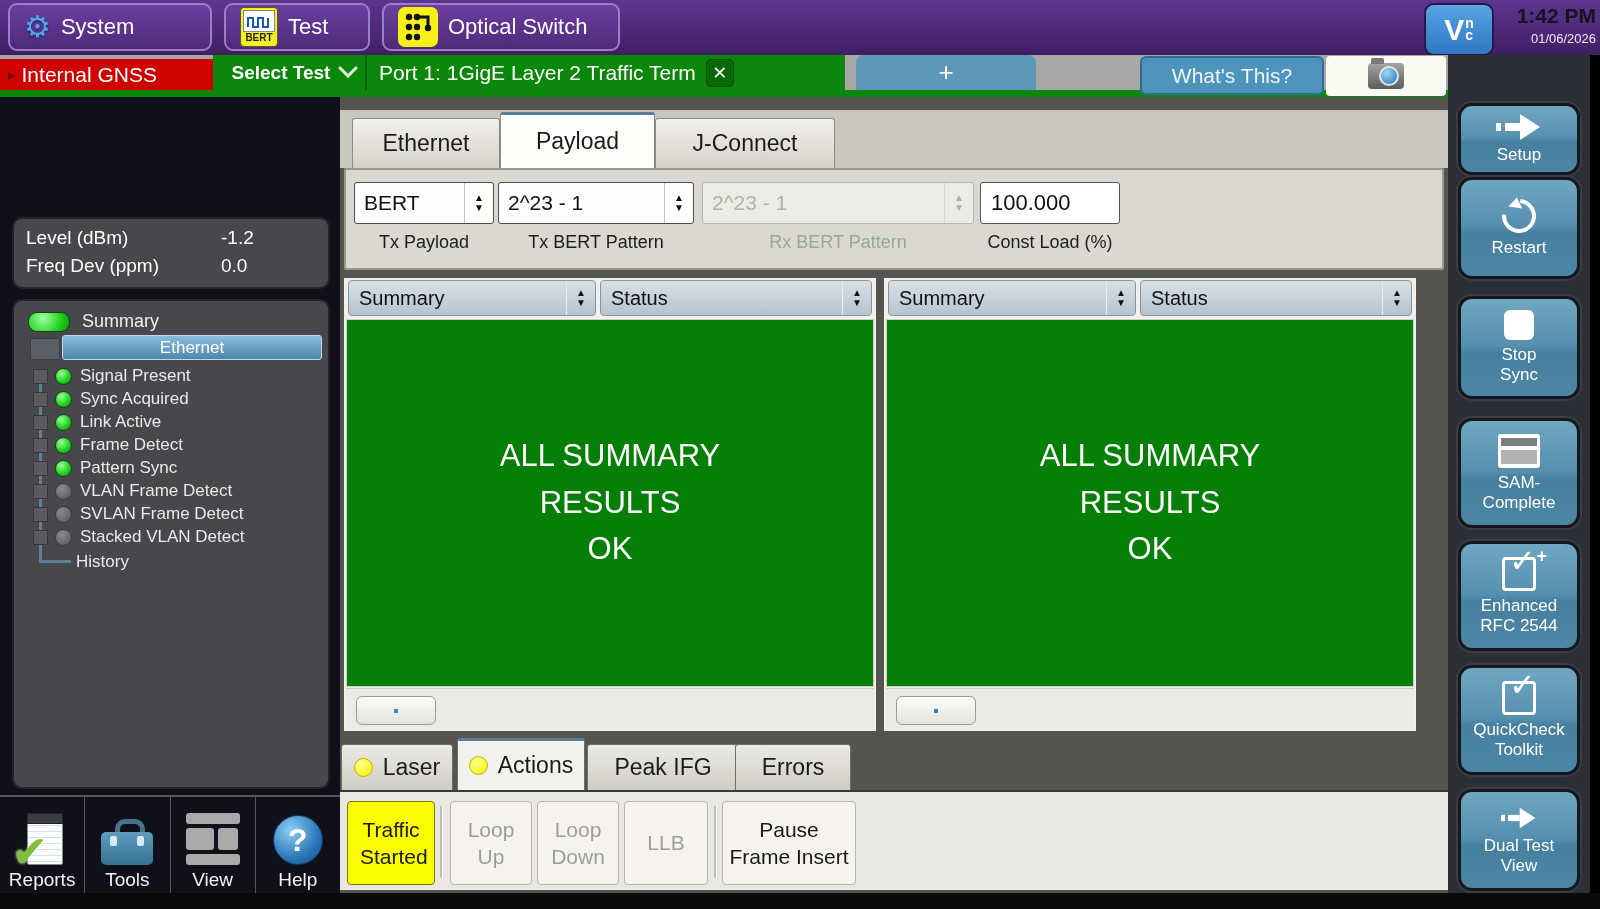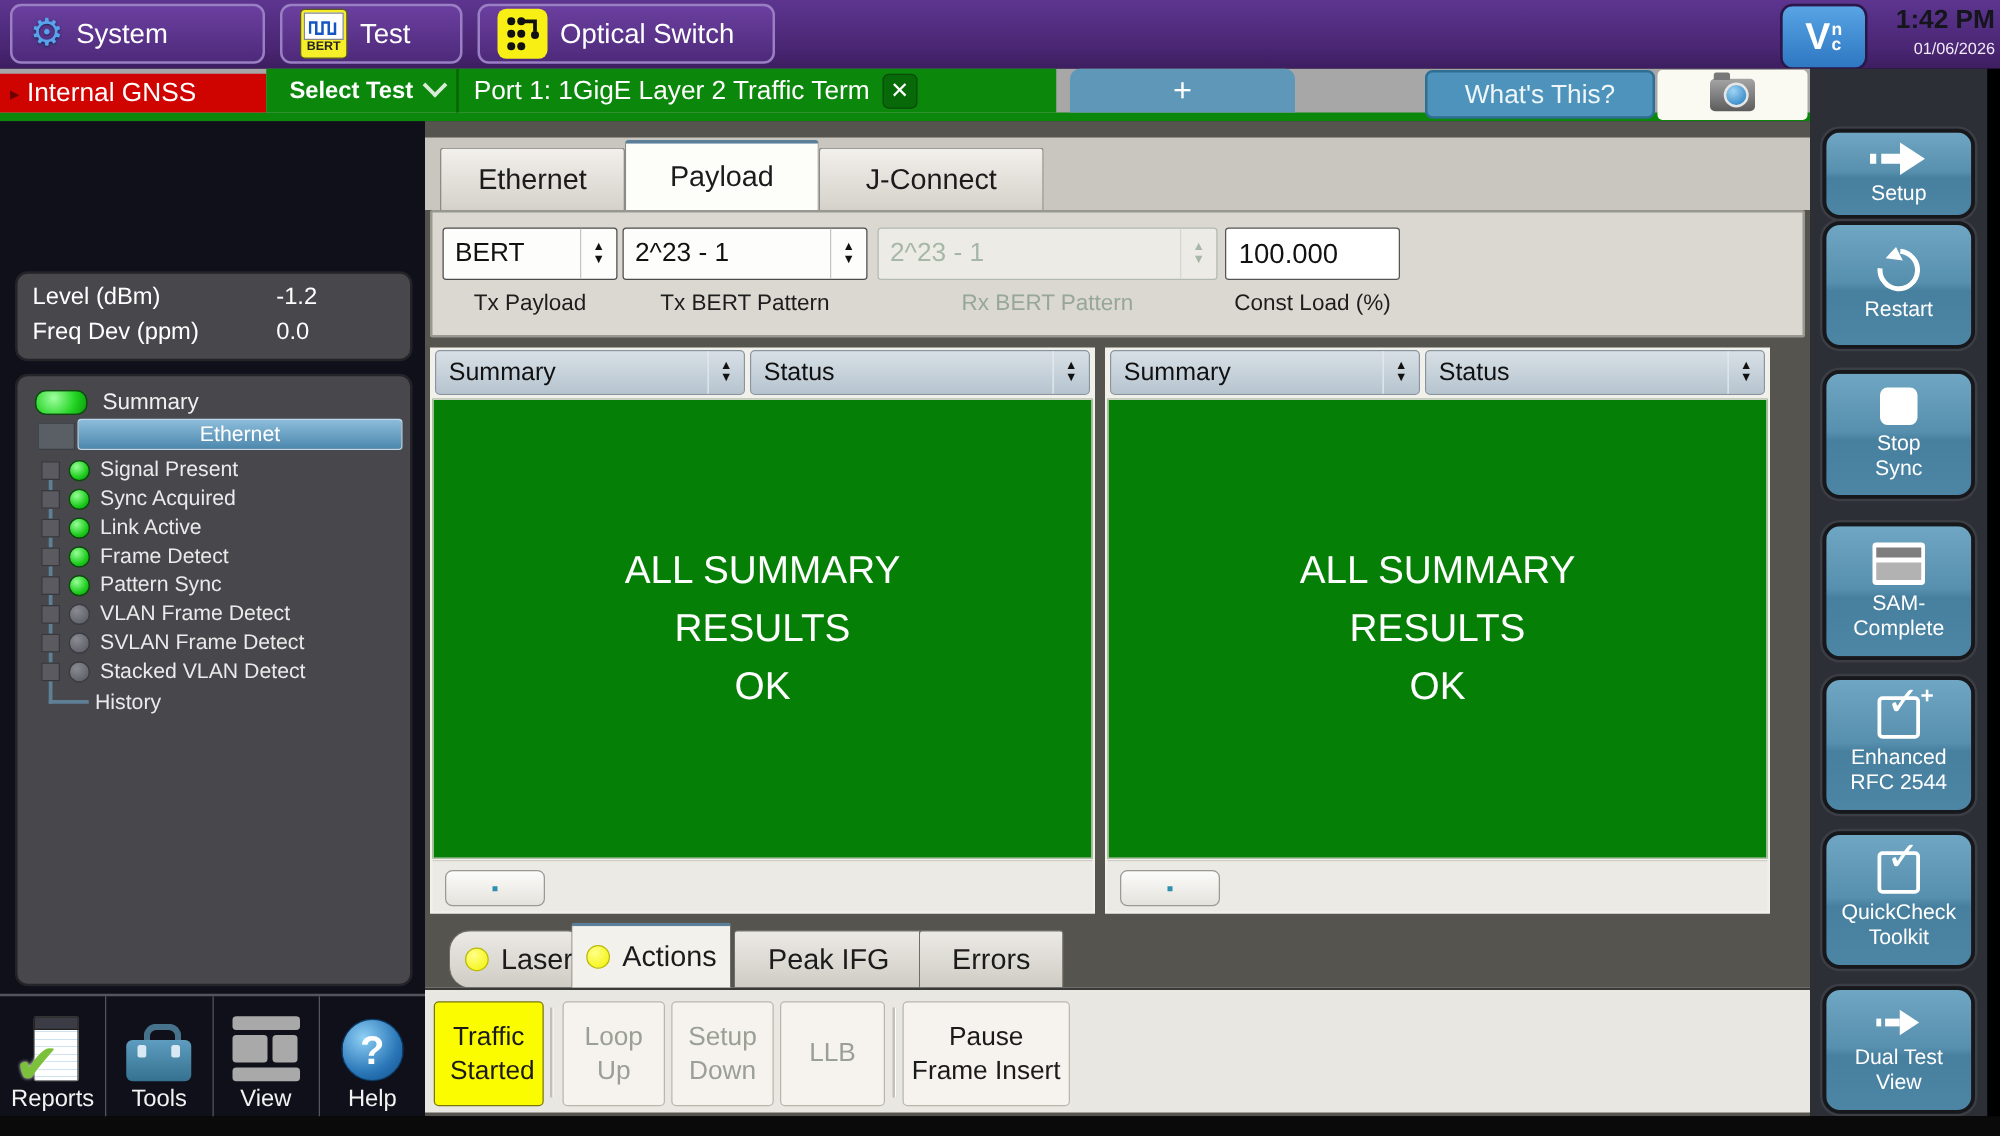--- a/index.html
+++ b/index.html
@@ -160,21 +160,21 @@
   .m-down{left:5px;bottom:0;border-bottom:none;border-top:6px solid #2f8fae;}
   .m-left{left:0;top:5px;border-left:none;border-right:6px solid #2f8fae;}
   .m-right{right:0;top:5px;border-right:none;border-left:6px solid #2f8fae;}
   .m-dot{position:absolute;left:8px;top:8px;width:4px;height:4px;background:#2f8fae;}
   
   .btab{position:absolute;background:linear-gradient(180deg,#eceae5,#cfccc5);border:1px solid #6e6e69;border-bottom:none;
         border-radius:3px 3px 0 0;color:#1b1b1b;font-size:23px;display:flex;align-items:center;justify-content:center;
         gap:10px;box-sizing:border-box;cursor:pointer;}
   .btab{top:647px;height:46px;}
   .btab.active{top:641px;height:52px;background:#f3f1eb;border-top:3px solid #5b7f99;z-index:2;}
-  .bt0{left:19px;width:112px;border-radius:17px;} .bt1{left:117px;width:128px;} .bt2{left:247px;width:152px;} .bt3{left:395px;width:116px;}
+  .bt0{left:1px;width:112px;} .bt1{left:117px;width:128px;} .bt2{left:247px;width:152px;} .bt3{left:395px;width:116px;}
   .yled{width:17px;height:17px;border-radius:50%;background:radial-gradient(circle at 35% 30%,#ffff88,#f2f200);border:1px solid #b8b800;}
   .actionrow{position:absolute;left:0;top:693px;width:1108px;height:100px;background:#e9e7e1;border-top:2px solid #3a3a38;box-sizing:border-box;}
   .abtn{position:absolute;top:9px;height:84px;background:#f6f3ee;border:1px solid #b9b6ae;border-radius:4px;
         color:#1a1a1a;font-size:21px;display:flex;align-items:center;justify-content:center;text-align:center;
         box-sizing:border-box;cursor:pointer;line-height:1.3;}
   .abtn.yellow{background:#fcfc00;border-color:#77770a;}
   .abtn.disabled{color:#9aa096;}
   .ab0{left:7px;width:88px;} .ab1{left:110px;width:82px;} .ab2{left:197px;width:82px;} .ab3{left:284px;width:84px;} .ab4{left:382px;width:134px;}
   .asep{position:absolute;top:14px;width:2px;height:72px;background:#c2bfb7;border-right:1px solid #fff;}
   .as0{left:100px;} .as1{left:374px;}
@@ -493,21 +493,21 @@
 
     <div class="actionrow">
       <div class="abtn yellow ab0">
           <span class="albl w62">Traffic Started</span>
         </div>
       <div class="asep as0"></div>
       <div class="abtn disabled ab1">
           <span class="albl w50">Loop Up</span>
         </div>
       <div class="abtn disabled ab2">
-          <span class="albl w56">Setup Down</span>
+          <span class="albl w56">Loop Down</span>
         </div>
       <div class="abtn disabled ab3">
           <span class="albl">LLB</span>
         </div>
       <div class="asep as1"></div>
       <div class="abtn ab4">
           <span class="albl w120">Pause Frame Insert</span>
         </div>
     </div>
   </div>

